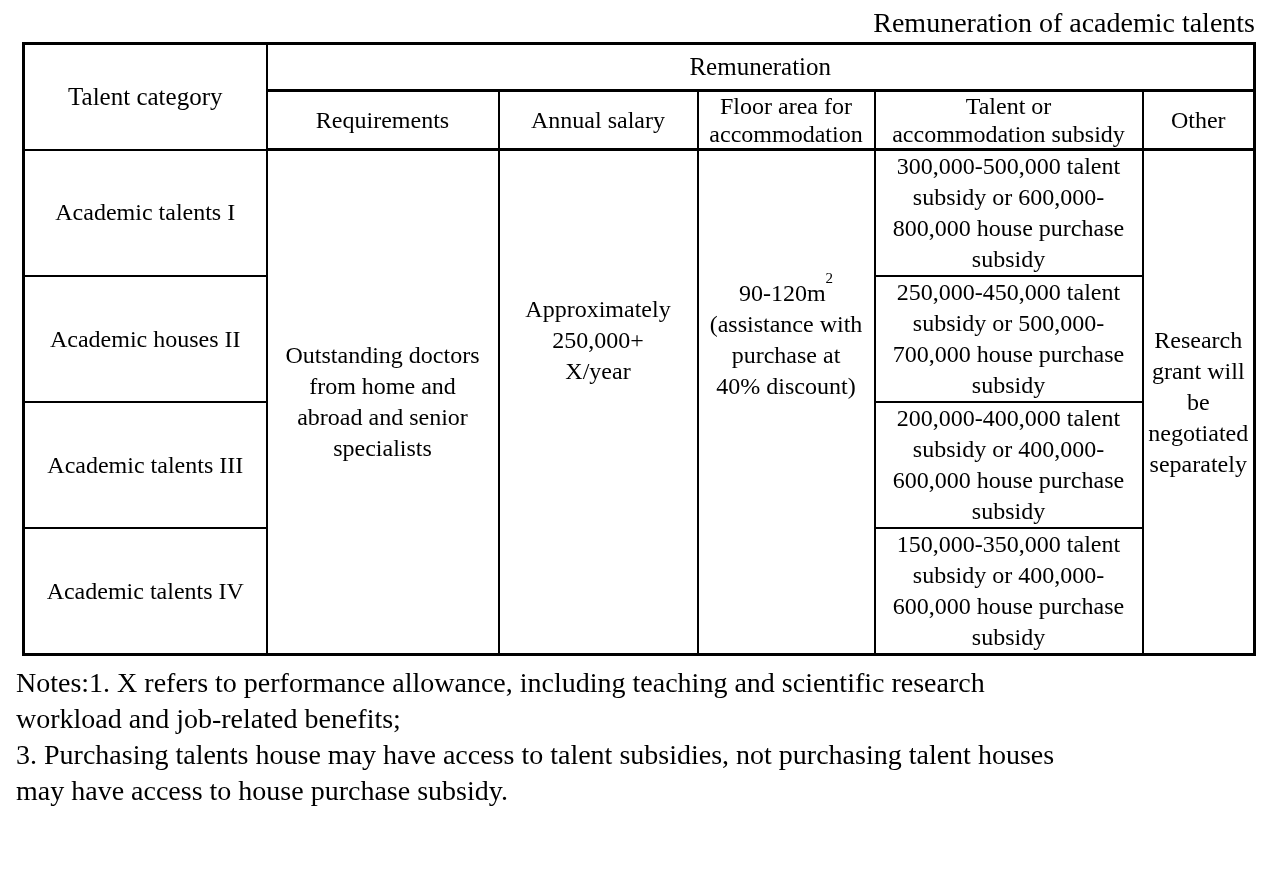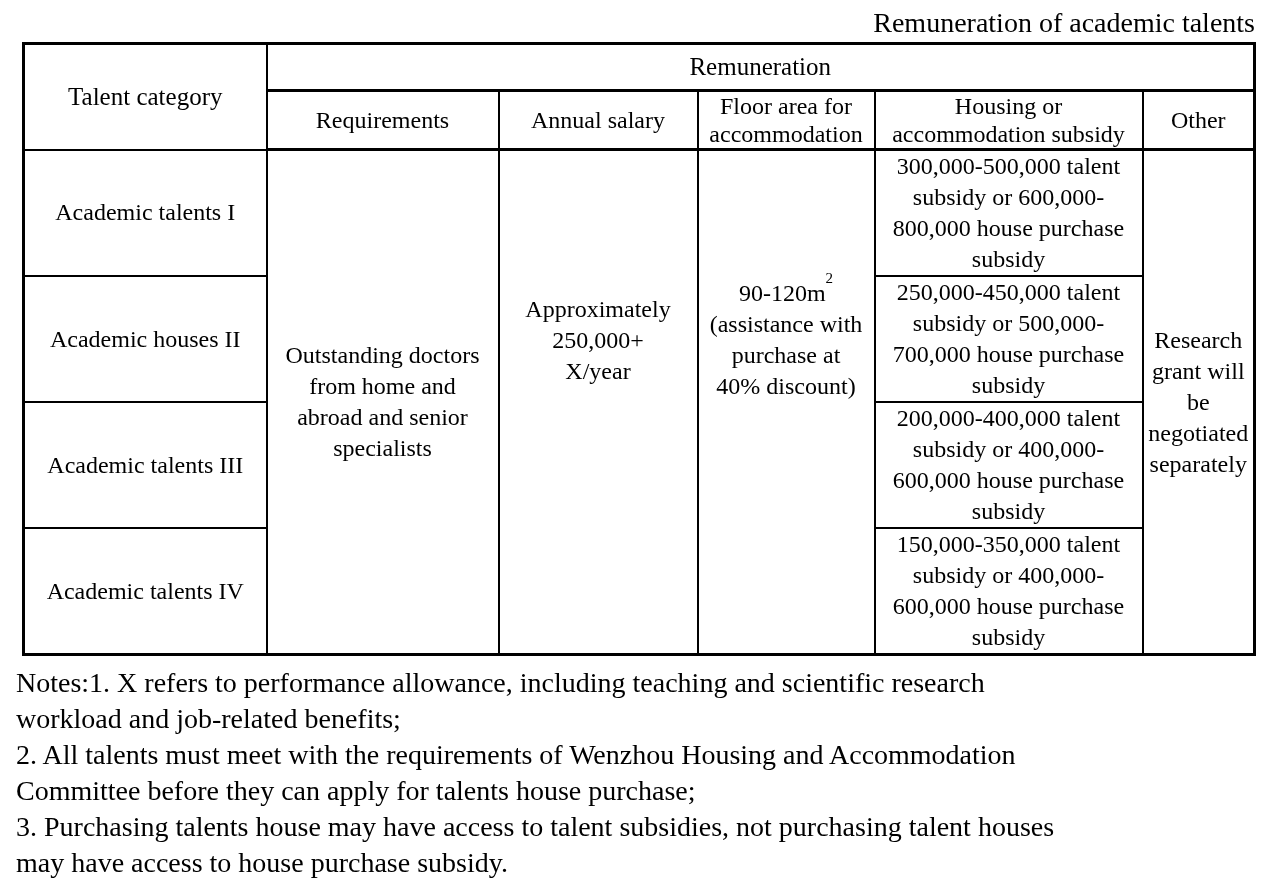--- a/index.html
+++ b/index.html
@@ -89,21 +89,21 @@
         <tr class="h1">
       <th rowspan="2">Talent category</th>
       <th colspan="5" class="group-header">Remuneration</th>
     </tr>
 
     <tr class="h2">
       <th class="pre">Requirements</th>
       <th class="pre">Annual salary</th>
       <th class="pre">Floor area for
 accommodation</th>
-      <th class="pre">Housing or
+      <th class="pre">Talent or
 accommodation subsidy</th>
       <th class="pre">Other</th>
     </tr>
 
     <tr class="body-row">
       <td class="cat-cell">Academic talents I</td>
       <td class="req-cell pre" rowspan="4">Outstanding doctors
 from home and
 abroad and senior
 specialists</td>
@@ -153,19 +153,17 @@
 subsidy or 400,000-
 600,000 house purchase
 subsidy</td>
     </tr>
   </tbody>
     </table>
 
   <div class="notes">
     <p>Notes:1. X refers to performance allowance, including teaching and scientific research
 workload and job-related benefits;</p>
-    <p>2. All talents must meet with the requirements of Wenzhou Housing and Accommodation
-Committee before they can apply for talents house purchase;</p>
     <p>3. Purchasing talents house may have access to talent subsidies, not purchasing talent houses
 may have access to house purchase subsidy.</p>
   </div>
 
 </div>
 
 </body></html>

